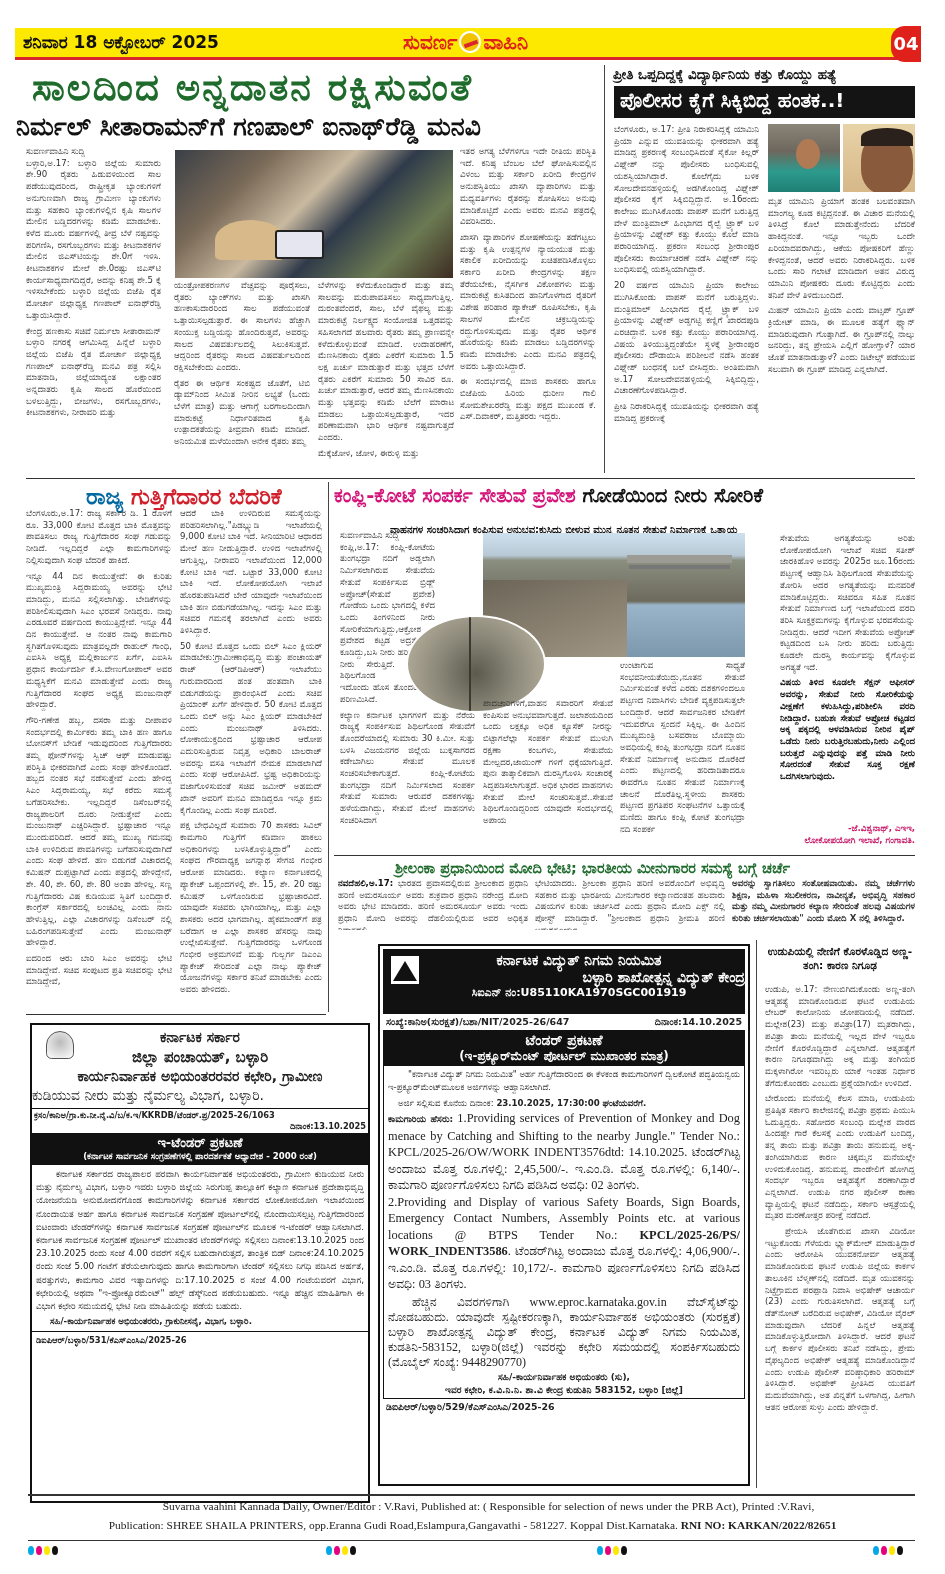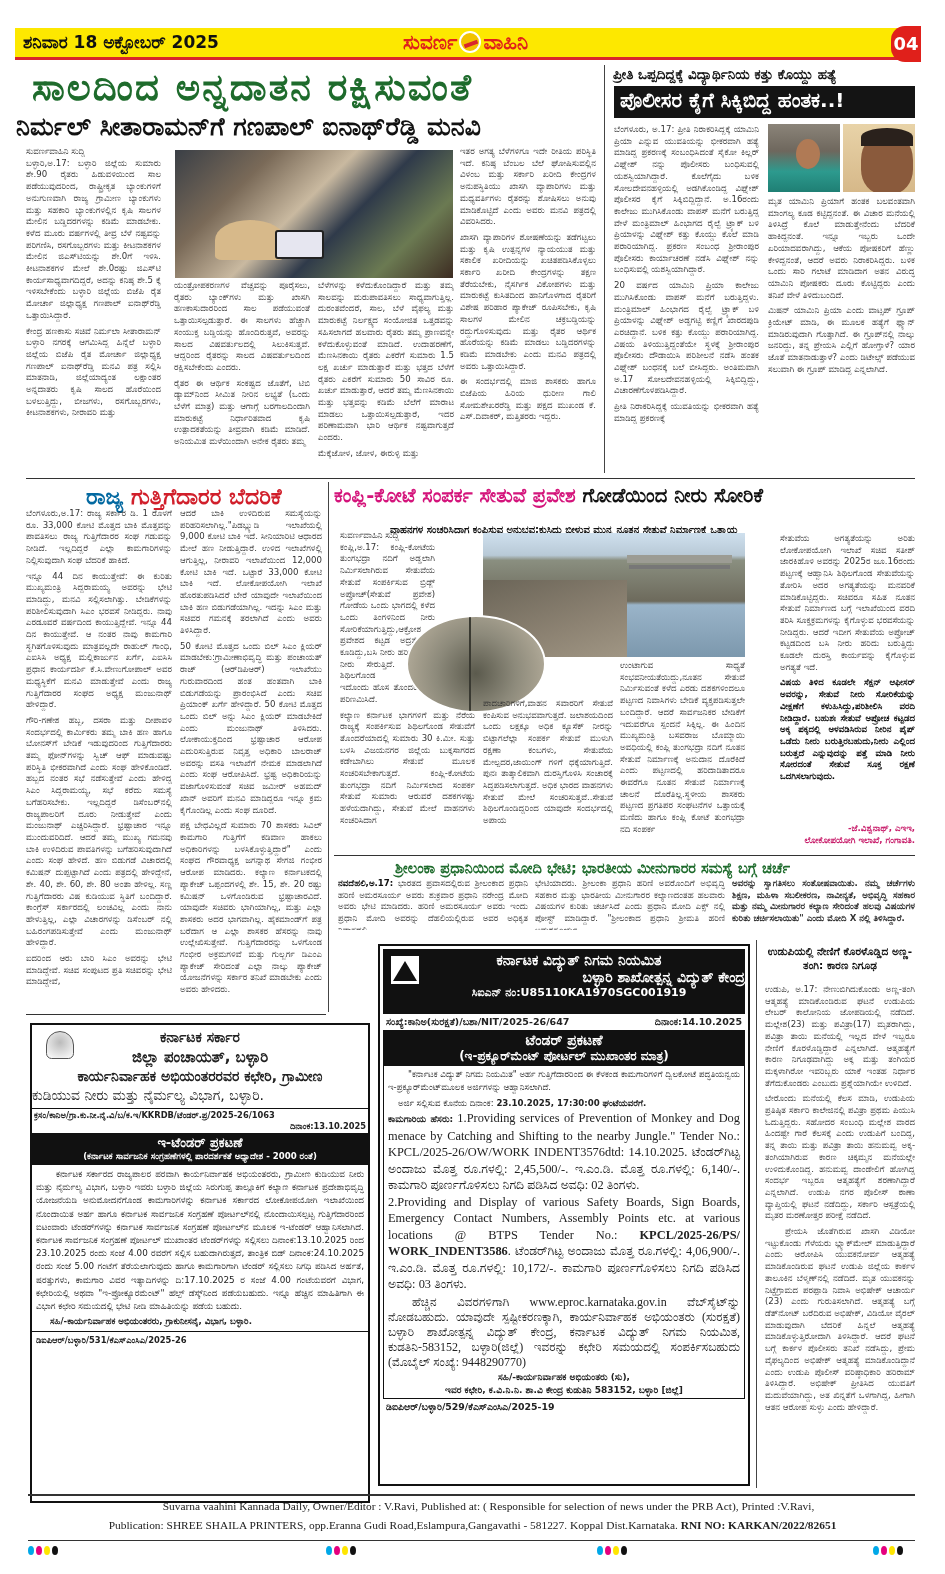--- a/index.html
+++ b/index.html
@@ -204,21 +204,21 @@
       <b style="font-family:'DejaVu Sans',sans-serif;font-size:9px;">ಕಾಮಗಾರಿಯ ಹೆಸರು:</b>
       <span>1.Providing services of Prevention of Monkey and Dog menace by Catching and Shifting to the nearby Jungle." Tender No.: KPCL/2025-26/OW/WORK INDENT3576dtd: 14.10.2025. ಟೆಂಡರ್‌ಗಿಟ್ಟ ಅಂದಾಜು ಮೊತ್ತ ರೂ.ಗಳಲ್ಲಿ: 2,45,500/-. ಇ.ಎಂ.ಡಿ. ಮೊತ್ತ ರೂ.ಗಳಲ್ಲಿ: 6,140/-. ಕಾಮಗಾರಿ ಪೂರ್ಣಗೊಳಿಸಲು ನಿಗದಿ ಪಡಿಸಿದ ಅವಧಿ: 02 ತಿಂಗಳು.</span>
     </div>
     <div style="font-size:12.4px;line-height:16.5px;">
       <span>2.Providing and Display of various Safety Boards, Sign Boards, Emergency Contact Numbers, Assembly Points etc. at various locations @ BTPS Tender No.: </span><b>KPCL/2025-26/PS/ WORK_INDENT3586</b><span>. ಟೆಂಡರ್‌ಗಿಟ್ಟ ಅಂದಾಜು ಮೊತ್ತ ರೂ.ಗಳಲ್ಲಿ: 4,06,900/-. ಇ.ಎಂ.ಡಿ. ಮೊತ್ತ ರೂ.ಗಳಲ್ಲಿ: 10,172/-. ಕಾಮಗಾರಿ ಪೂರ್ಣಗೊಳಿಸಲು ನಿಗದಿ ಪಡಿಸಿದ ಅವಧಿ: 03 ತಿಂಗಳು.</span>
     </div>
     <div style="font-size:12px;line-height:15px;text-indent:24px;margin-top:2px;">ಹೆಚ್ಚಿನ ವಿವರಗಳಿಗಾಗಿ www.eproc.karnataka.gov.in ವೆಬ್‌ಸೈಟ್‌ನ್ನು ನೋಡಬಹುದು. ಯಾವುದೇ ಸ್ಪಷ್ಟೀಕರಣಕ್ಕಾಗಿ, ಕಾರ್ಯನಿರ್ವಾಹಕ ಅಭಿಯಂತರು (ಸುರಕ್ಷತೆ) ಬಳ್ಳಾರಿ ಶಾಖೋತ್ಪನ್ನ ವಿದ್ಯುತ್ ಕೇಂದ್ರ, ಕರ್ನಾಟಕ ವಿದ್ಯುತ್ ನಿಗಮ ನಿಯಮಿತ, ಕುಡತಿನಿ-583152, ಬಳ್ಳಾರಿ(ಜಿಲ್ಲೆ) ಇವರನ್ನು ಕಛೇರಿ ಸಮಯದಲ್ಲಿ ಸಂಪರ್ಕಿಸಬಹುದು (ಮೊಬೈಲ್ ಸಂಖ್ಯೆ: 9448290770)</div>
     <div style="font-family:'DejaVu Sans',sans-serif;text-align:center;font-size:9px;font-weight:bold;margin-top:2px;">ಸಹಿ/-ಕಾರ್ಯನಿರ್ವಾಹಕ ಅಭಿಯಂತರು (ಸು),</div>
     <div style="font-family:'DejaVu Sans',sans-serif;text-align:center;font-size:9px;font-weight:bold;margin-top:2px;">ಇವರ ಕಛೇರಿ, ಕ.ವಿ.ನಿ.ನಿ. ಶಾ.ವಿ ಕೇಂದ್ರ ಕುಡುತಿನಿ 583152, ಬಳ್ಳಾರಿ [ಜಿಲ್ಲೆ]</div>
   </div>
-  <div style="font-size:9.4px;font-weight:bold;padding:2px 3px;">ಡಿಐಪಿಆರ್/ಬಳ್ಳಾರಿ/529/ಕೆಎಸ್‌ಎಂಸಿಎ/2025-19</div>
+  <div style="font-size:9.4px;font-weight:bold;padding:2px 3px;">ಡಿಐಪಿಆರ್/ಬಳ್ಳಾರಿ/529/ಕೆಎಸ್‌ಎಂಸಿಎ/2025-26</div>
 </div>
 
 <div class="vrule" style="left:756px;top:940px;height:548px;"></div>
 
 <div class="abs" style="left:765px;top:944px;width:150px;font-size:10.5px;font-weight:bold;text-align:center;line-height:14px;color:#111;">ಉಡುಪಿಯಲ್ಲಿ ನೇಣಿಗೆ ಕೊರಳೊಡ್ಡಿದ ಅಣ್ಣ-ತಂಗಿ: ಕಾರಣ ನಿಗೂಢ</div>
 <div class="abs col-text" style="left:765px;top:984px;width:150px;height:500px;">
   <p>ಉಡುಪಿ, ಅ.17: ನೇಣುಬಿಗಿದುಕೊಂಡು ಅಣ್ಣ-ತಂಗಿ ಆತ್ಮಹತ್ಯೆ ಮಾಡಿಕೊಂಡಿರುವ ಘಟನೆ ಉಡುಪಿಯ ಲೇಬರ್ ಕಾಲೋನಿಯ ಜೋಪಡಿಯಲ್ಲಿ ನಡೆದಿದೆ. ಮಲ್ಲೇಶ(23) ಮತ್ತು ಪವಿತ್ರಾ(17) ಮೃತರಾಗಿದ್ದು, ಪವಿತ್ರಾ ತಾಯಿ ಮನೆಯಲ್ಲಿ ಇಲ್ಲದ ವೇಳೆ ಇಬ್ಬರೂ ನೇಣಿಗೆ ಕೊರಳೊಡ್ಡಿದ್ದಾರೆ ಎನ್ನಲಾಗಿದೆ. ಆತ್ಮಹತ್ಯೆಗೆ ಕಾರಣ ನಿಗೂಢವಾಗಿದ್ದು ಅಕ್ಕ ಮತ್ತು ತಂಗಿಯರ ಮಕ್ಕಳಾಗಿರೋ ಇವರಿಬ್ಬರು ಯಾಕೆ ಇಂತಹ ನಿರ್ಧಾರ ತೆಗೆದುಕೊಂಡರು ಎಂಬುದು ಪ್ರಶ್ನೆಯಾಗಿಯೇ ಉಳಿದಿದೆ.</p>
   <p>ಬೇರೊಂದು ಮನೆಯಲ್ಲಿ ಕೆಲಸ ಮಾಡಿ, ಉಡುಪಿಯ ಪ್ರತಿಷ್ಠಿತ ಸರ್ಕಾರಿ ಕಾಲೇಜಿನಲ್ಲಿ ಪವಿತ್ರಾ ಪ್ರಥಮ ಪಿಯುಸಿ ಓದುತ್ತಿದ್ದರು. ಸಹೋದರ ಸಂಬಂಧಿ ಮಲ್ಲೇಶ ವಾರದ ಹಿಂದಷ್ಟೇ ಗಾರೆ ಕೆಲಸಕ್ಕೆ ಎಂದು ಉಡುಪಿಗೆ ಬಂದಿದ್ದ, ತನ್ನ ತಾಯಿ ಮತ್ತು ಪವಿತ್ರಾ ತಾಯಿ ಹನುಮವ್ವ ಅಕ್ಕ-ತಂಗಿಯಾಗಿರುವ ಕಾರಣ ಚಿಕ್ಕಮ್ಮನ ಮನೆಯಲ್ಲೇ ಉಳಿದುಕೊಂಡಿದ್ದ. ಹನುಮವ್ವ ದಾಂಡೇಲಿಗೆ ಹೋಗಿದ್ದ ಸಂದರ್ಭ ಇಬ್ಬರೂ ಆತ್ಮಹತ್ಯೆಗೆ ಶರಣಾಗಿದ್ದಾರೆ ಎನ್ನಲಾಗಿದೆ. ಉಡುಪಿ ನಗರ ಪೊಲೀಸ್ ಠಾಣಾ ವ್ಯಾಪ್ತಿಯಲ್ಲಿ ಘಟನೆ ನಡೆದಿದ್ದು, ಸರ್ಕಾರಿ ಆಸ್ಪತ್ರೆಯಲ್ಲಿ ಮೃತರ ಮರಣೋತ್ತರ ಪರೀಕ್ಷೆ ನಡೆದಿದೆ.</p>
   <p style="text-indent:20px;">ಪ್ರೇಯಸಿ ಜೊತೆಗಿರುವ ಖಾಸಗಿ ವಿಡಿಯೋ ಇಟ್ಟುಕೊಂಡು ಗೆಳೆಯರು ಬ್ಲ್ಯಾಕ್‌ಮೇಲ್ ಮಾಡುತ್ತಿದ್ದಾರೆ ಎಂದು ಆರೋಪಿಸಿ ಯುವಕನೋರ್ವ ಆತ್ಮಹತ್ಯೆ ಮಾಡಿಕೊಂಡಿರುವ ಘಟನೆ ಉಡುಪಿ ಜಿಲ್ಲೆಯ ಕಾರ್ಕಳ ತಾಲೂಕಿನ ಬೆಳ್ಮಣ್‌ನಲ್ಲಿ ನಡೆದಿದೆ. ಮೃತ ಯುವಕನನ್ನು ನಿಟ್ಟೆಗ್ರಾಮದ ಪರಪ್ಪಾಡಿ ನಿವಾಸಿ ಅಭಿಷೇಕ್ ಆಚಾರ್ಯ (23) ಎಂದು ಗುರುತಿಸಲಾಗಿದೆ. ಆತ್ಮಹತ್ಯೆ ಬಗ್ಗೆ ಡೆತ್‌ನೋಟ್ ಬರೆದಿರುವ ಅಭಿಷೇಕ್, ವಿಡಿಯೋ ವೈರಲ್ ಮಾಡುವುದಾಗಿ ಬೆದರಿಕೆ ಹಿನ್ನಲೆ ಆತ್ಮಹತ್ಯೆ ಮಾಡಿಕೊಳ್ಳುತ್ತಿರೋದಾಗಿ ತಿಳಿಸಿದ್ದಾರೆ. ಆದರೆ ಘಟನೆ ಬಗ್ಗೆ ಕಾರ್ಕಳ ಪೊಲೀಸರು ತನಿಖೆ ನಡೆಸಿದ್ದು, ಪ್ರೇಮ ವೈಫಲ್ಯದಿಂದ ಅಭಿಷೇಕ್ ಆತ್ಮಹತ್ಯೆ ಮಾಡಿಕೊಂಡಿದ್ದಾನೆ ಎಂದು ಉಡುಪಿ ಪೊಲೀಸ್ ವರಿಷ್ಠಾಧಿಕಾರಿ ಹರಿರಾಮ್ ತಿಳಿಸಿದ್ದಾರೆ. ಅಭಿಷೇಕ್ ಪ್ರೀತಿಸಿದ ಯುವತಿಗೆ ಮದುವೆಯಾಗಿದ್ದು, ಅತ ಖಿನ್ನತೆಗೆ ಒಳಗಾಗಿದ್ದ, ಹೀಗಾಗಿ ಆತನ ಆರೋಪ ಸುಳ್ಳು ಎಂದು ಹೇಳಿದ್ದಾರೆ.</p>
 </div>

